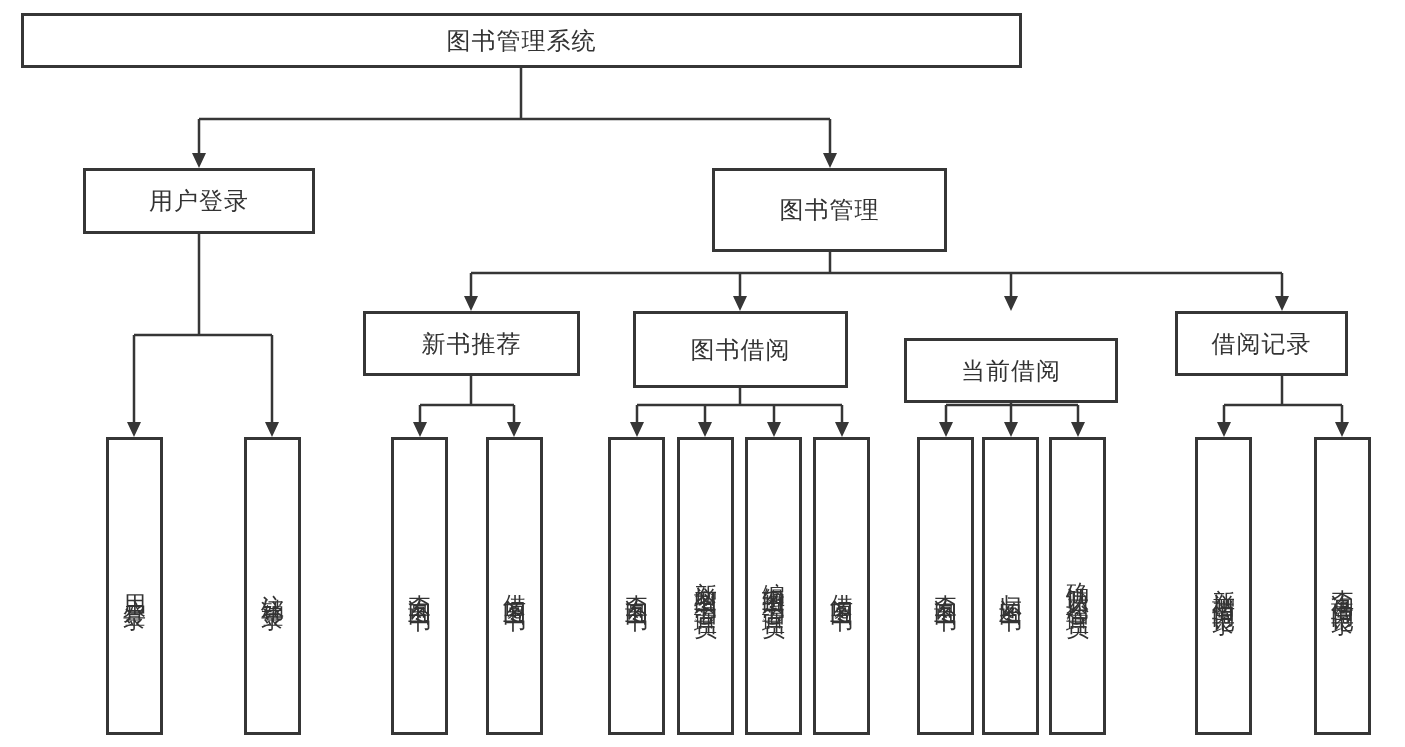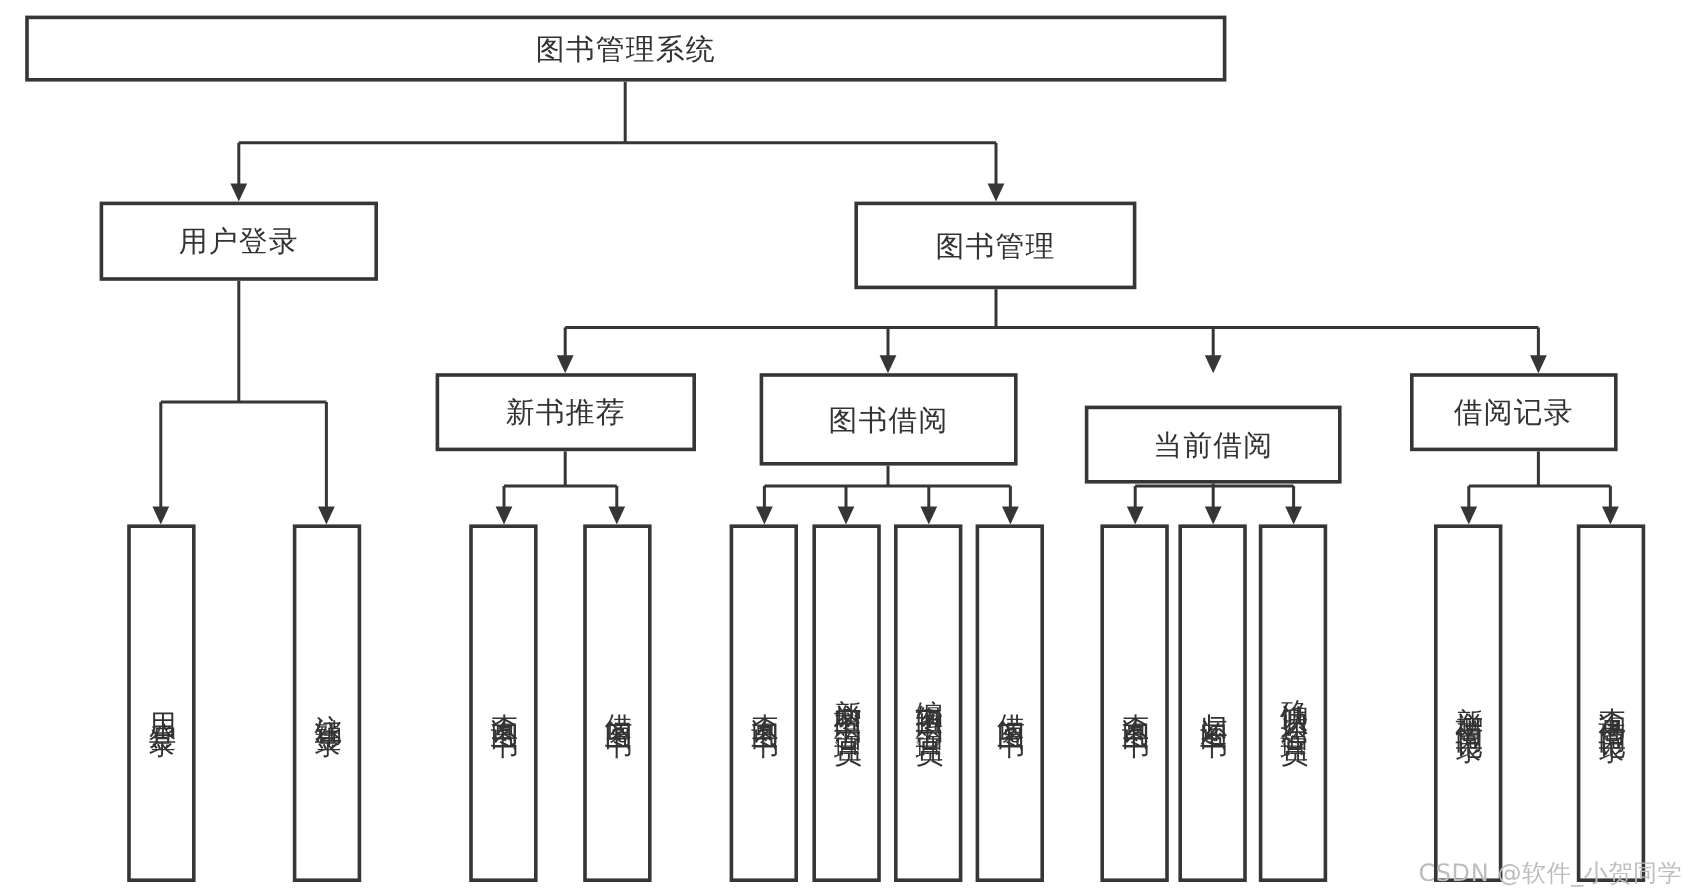--- a/index.html
+++ b/index.html
@@ -94,21 +94,21 @@
       M630 422 L644 422 L637 437 Z  M698 422 L712 422 L705 437 Z
       M767 422 L781 422 L774 437 Z  M835 422 L849 422 L842 437 Z
       M939 422 L953 422 L946 437 Z  M1004 422 L1018 422 L1011 437 Z
       M1071 422 L1085 422 L1078 437 Z
       M1217 422 L1231 422 L1224 437 Z  M1335 422 L1349 422 L1342 437 Z"></path>
   </svg>
 
   <div class="box hbox" style="left:21px;top:13px;width:1001px;height:55px;">图书管理系统</div>
 
   <div class="box hbox" style="left:83px;top:168px;width:232px;height:66px;">用户登录</div>
-  <div class="box hbox" style="left:712px;top:168px;width:235px;height:73px;">图书管理</div>
+  <div class="box hbox" style="left:712px;top:168px;width:235px;height:84px;">图书管理</div>
 
   <div class="box hbox" style="left:363px;top:311px;width:217px;height:65px;">新书推荐</div>
   <div class="box hbox" style="left:633px;top:311px;width:215px;height:77px;">图书借阅</div>
   <div class="box hbox" style="left:904px;top:311px;width:214px;height:65px;margin-top:27px;">当前借阅</div>
   <div class="box hbox" style="left:1175px;top:311px;width:173px;height:65px;">借阅记录</div>
 
   <div class="box vbox" style="left:106px;top:437px;width:57px;height:298px;">用户登录</div>
   <div class="box vbox" style="left:244px;top:437px;width:57px;height:298px;">注销登录</div>
 
   <div class="box vbox" style="left:391px;top:437px;width:57px;height:298px;">查询图书</div>
@@ -119,15 +119,14 @@
   <div class="box vbox" style="left:745px;top:437px;width:57px;height:298px;">编辑图书（管理员）</div>
   <div class="box vbox" style="left:813px;top:437px;width:57px;height:298px;">借阅图书</div>
 
   <div class="box vbox" style="left:917px;top:437px;width:57px;height:298px;">查询图书</div>
   <div class="box vbox" style="left:982px;top:437px;width:57px;height:298px;">归还图书</div>
   <div class="box vbox" style="left:1049px;top:437px;width:57px;height:298px;">确认归还（管理员）</div>
 
   <div class="box vbox" style="left:1195px;top:437px;width:57px;height:298px;">新增借阅记录</div>
   <div class="box vbox" style="left:1314px;top:437px;width:57px;height:298px;">查询借阅记录</div>
 
-  <div class="watermark">CSDN @软件_小贺同学</div>
 
 </div>
 
 </body></html>

